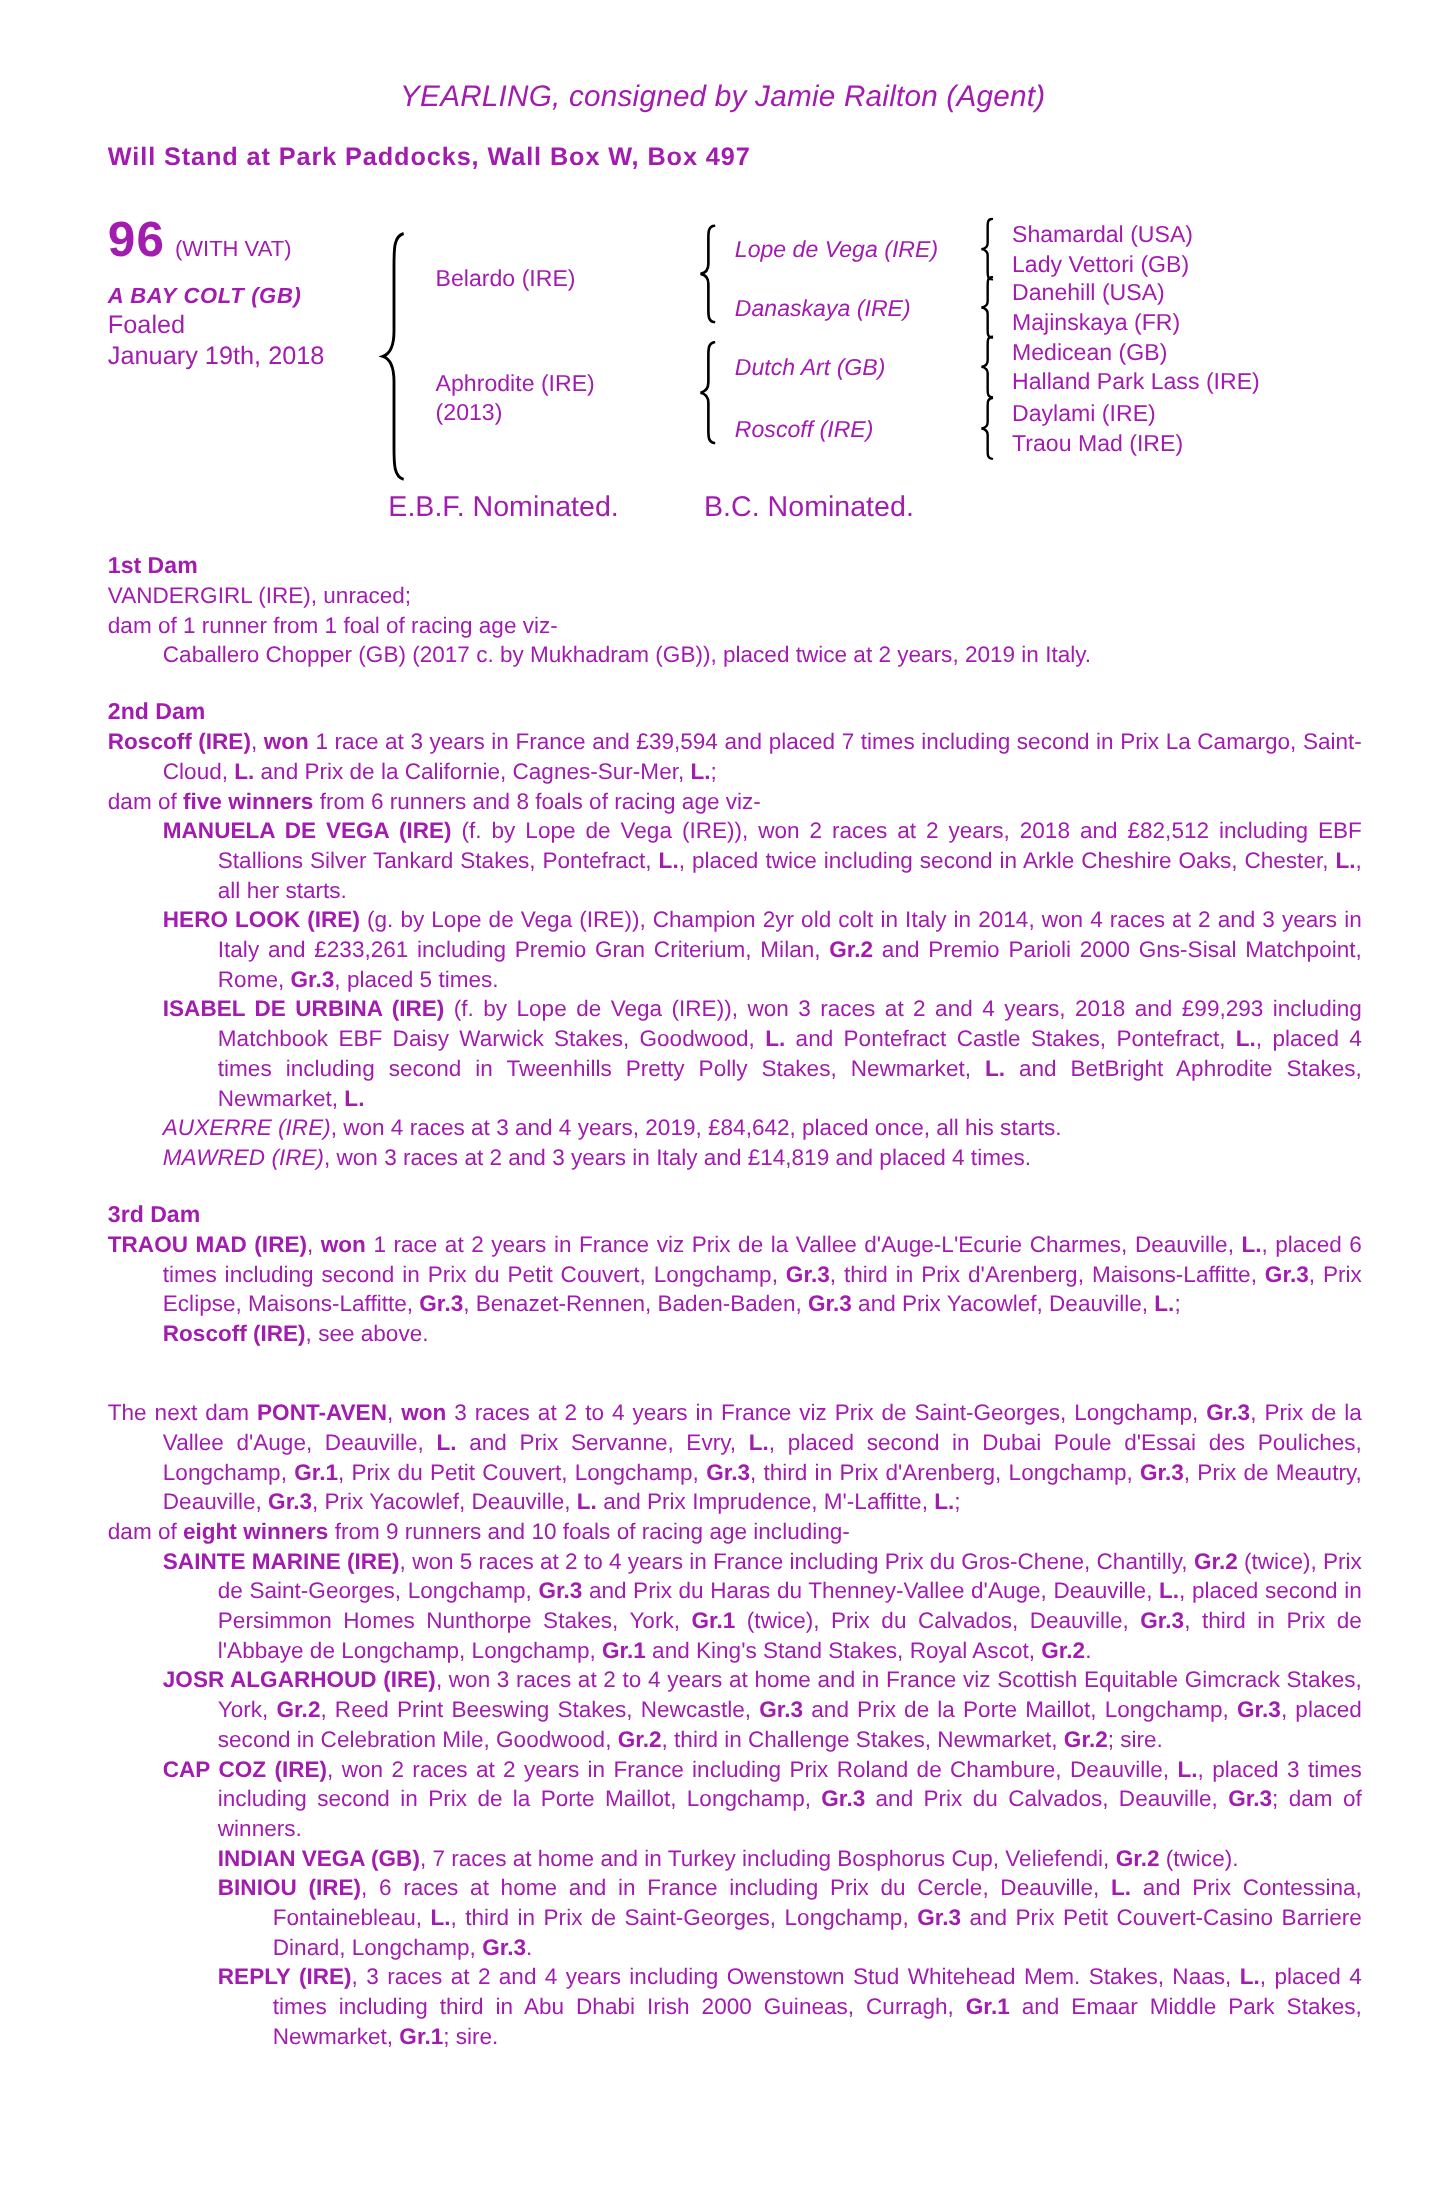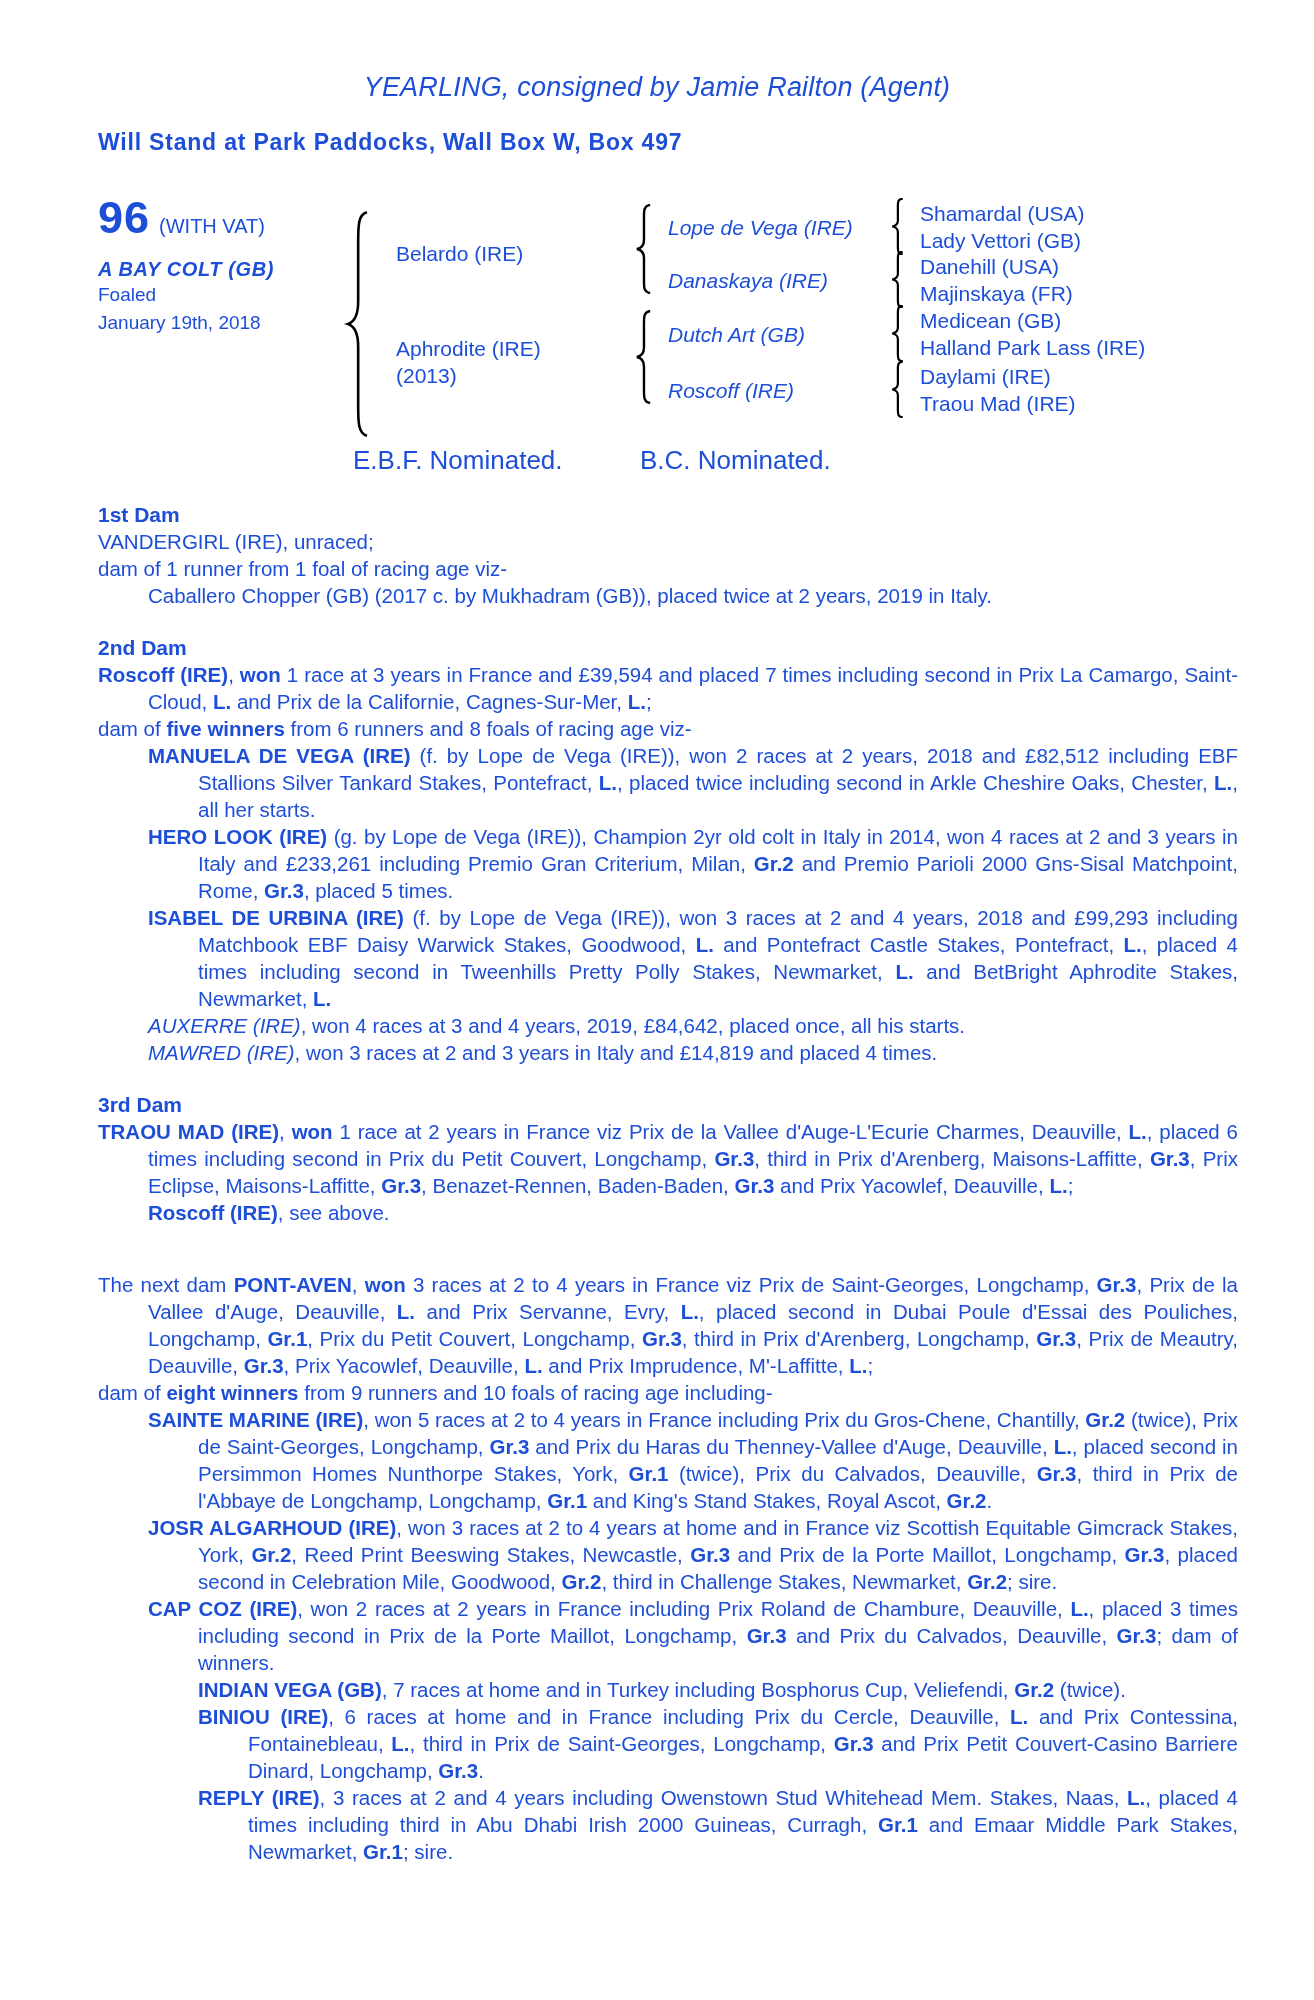--- a/index.html
+++ b/index.html
@@ -1,38 +1,38 @@
 <!DOCTYPE html>
 <html><head>
 <meta charset="utf-8">
 <style>
   html,body { margin:0; padding:0; background:#ffffff; }
   .page {
     position:relative; width:1314px; height:2000px; overflow:hidden;
-    background:#ffffff; color:#1d4ed8;
+    background:#ffffff; color:#a21caf;
     font-family:"Liberation Sans", sans-serif;
   }
   
   .title {
     margin-top:72px; text-align:center;
     font-style:italic; font-size:27px; letter-spacing:0.2px;
   }
   .stand-line {
     margin:26px 0 0 98px; font-weight:bold; font-size:23px; letter-spacing:0.8px;
   }
   
   .pedigree {
     position:relative; margin:36px 0 0 98px;
     width:1160px; height:284px; font-size:21px;
   }
   .lot-block { position:absolute; left:0; top:12; }
   .lot-number { font-size:45px; font-weight:bold; letter-spacing:1px; }
   .lot-vat { font-size:20px; margin-left:9px; }
   .colt-desc { font-weight:bold; font-size:20px; letter-spacing:0.6px; margin-top:14px;font-style:italic; }
-  .foaled, .foaled-date { font-size:19px; line-height:28px; }
+  .foaled, .foaled-date { font-size:23px; line-height:28px; }
   .ped-name { position:absolute; white-space:nowrap; line-height:27px; }
   .gen2 { left:298px;text-align:right; }
   .gen3 { left:570px;font-style:italic; }
   .gen4 { left:822px; }
   .brace { position:absolute; }
   .brace svg { width:100%; height:100%; display:block; }
   .brace-main { left:246px; top:18px;  width:27px; height:228px; }
   .brace-s1   { left:536px; top:12px;  width:19px; height:90px;  }
   .brace-s2   { left:536px; top:118px; width:19px; height:94px;  }
   .brace-g1   { left:792px; top:6px;   width:15px; height:57px;  }

